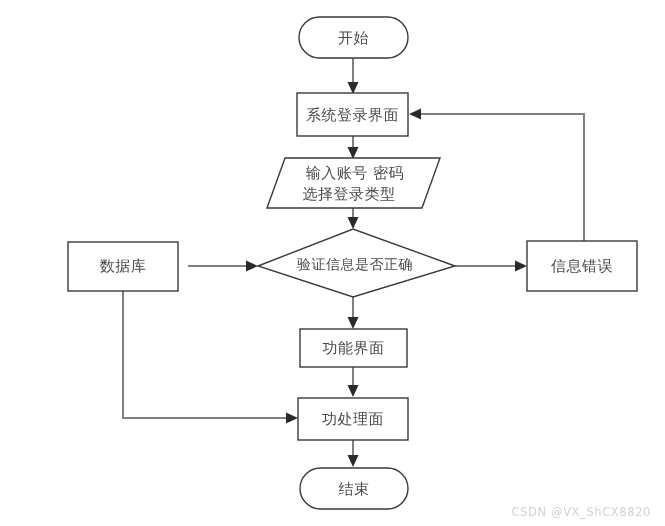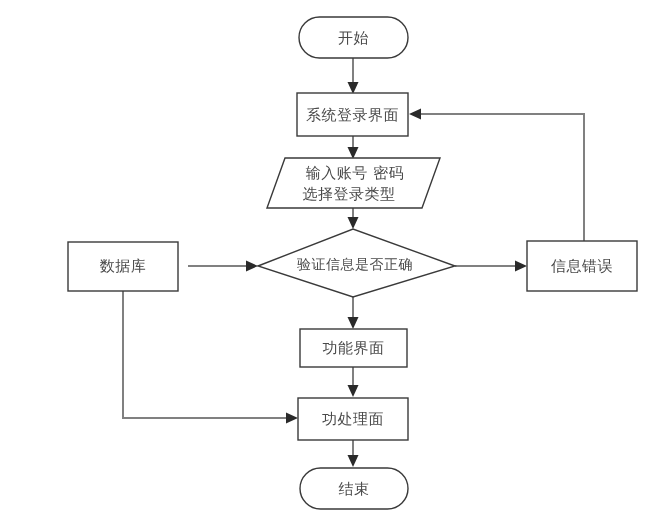--- a/index.html
+++ b/index.html
@@ -165,13 +165,14 @@
       </g>
 
       <g>
         <rect class="node-shape" x="300" y="468" width="108" height="41" rx="20.5" ry="20.5"></rect>
         <text class="node-label" x="354" y="489.5">结束</text>
       </g>
 
     </g>
   </svg>
 
+  <div class="watermark-text">CSDN @VX_ShCX8820</div>
 </div>
 
 </body></html>

